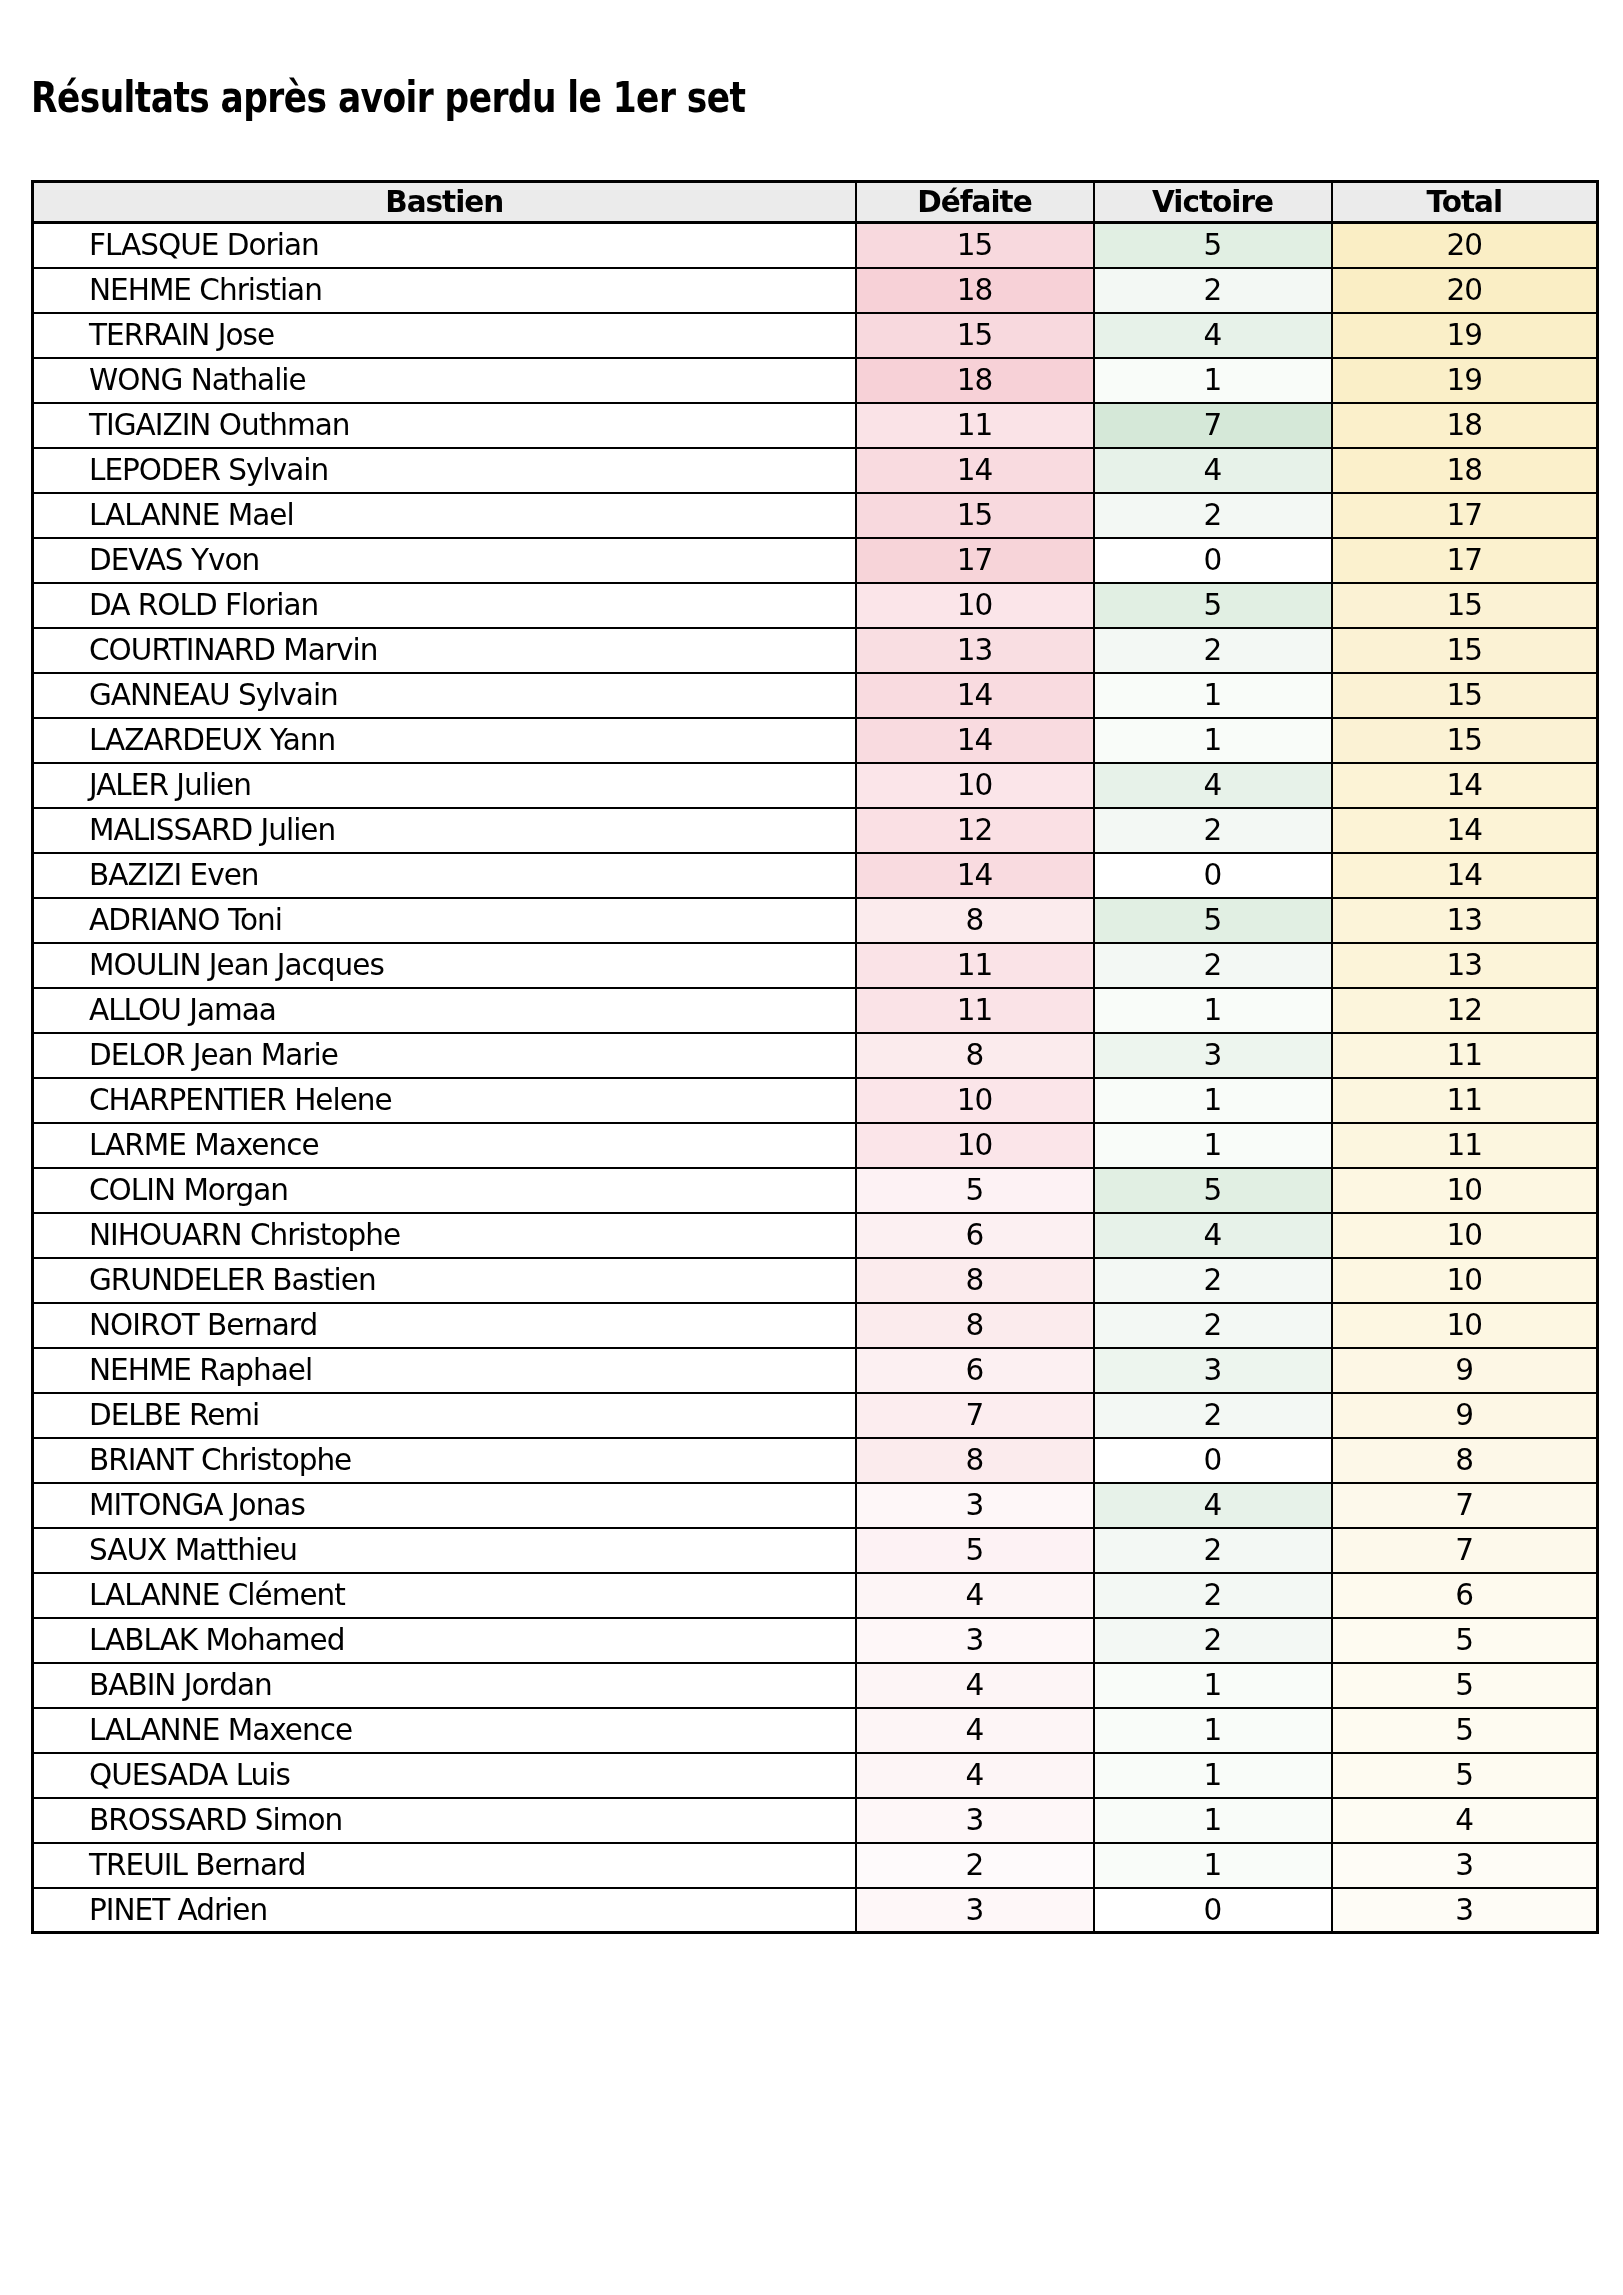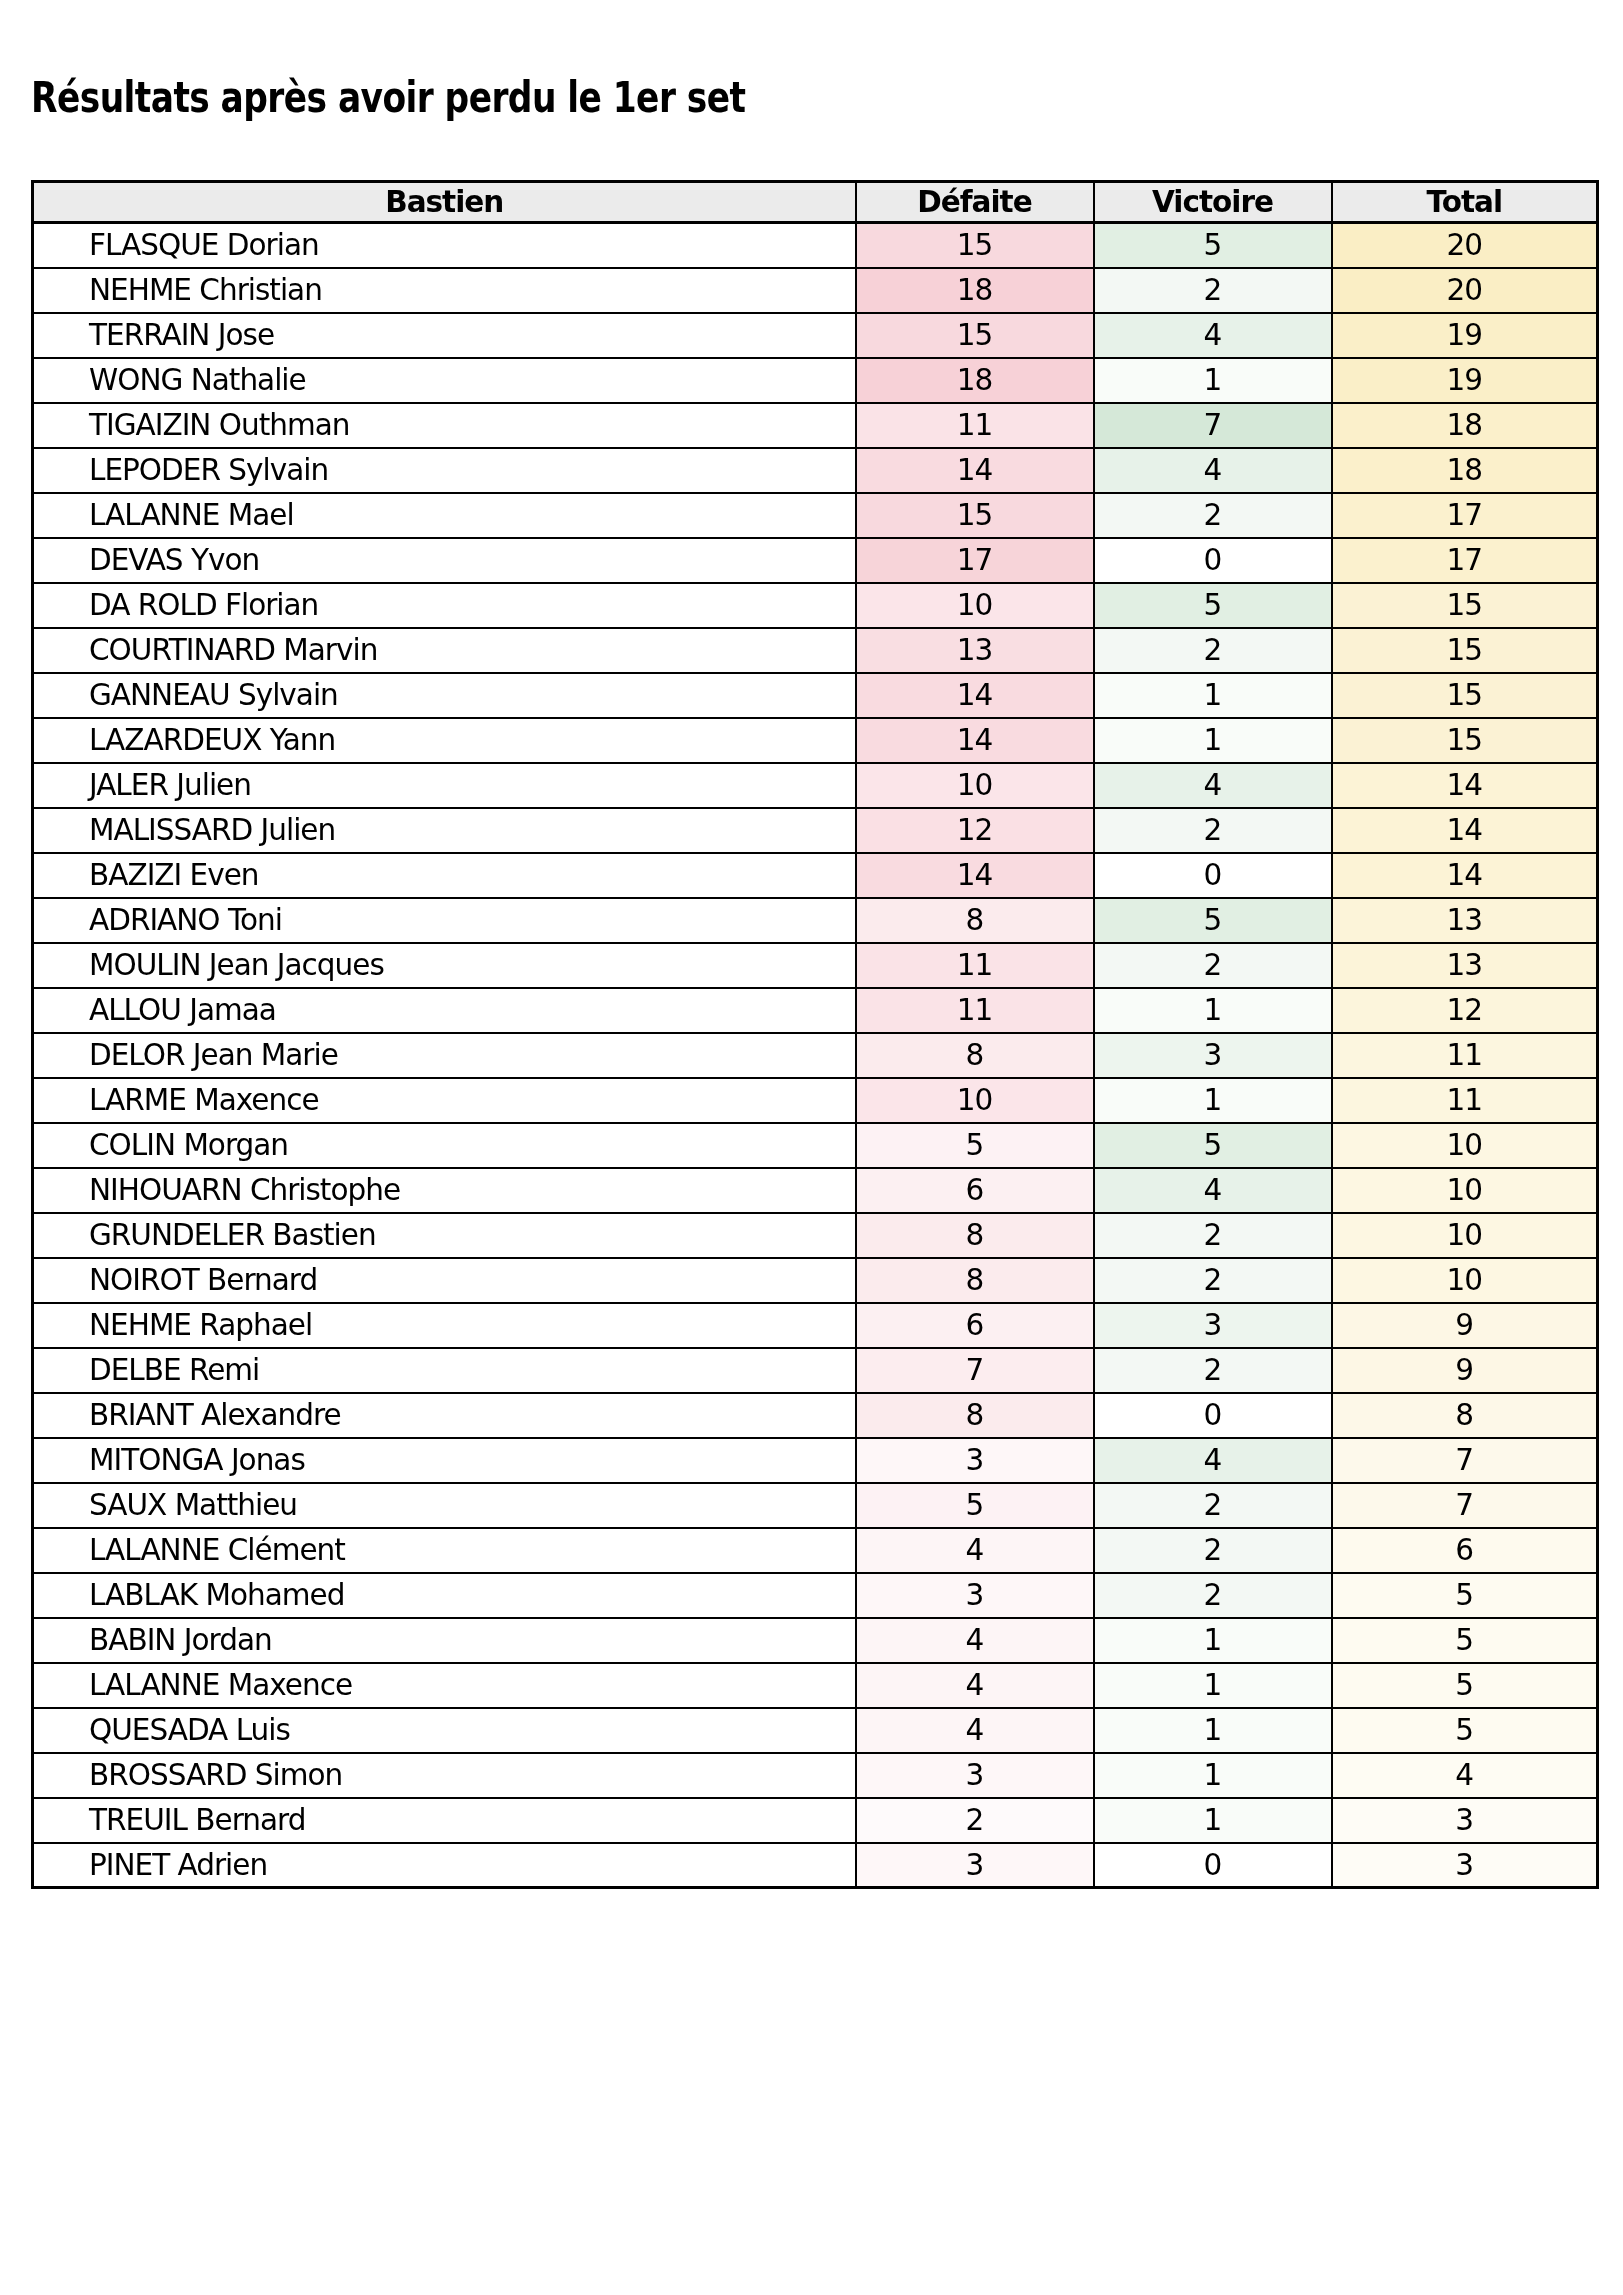--- a/index.html
+++ b/index.html
@@ -196,20 +196,26 @@
           <td class="num-cell" style="background: rgb(249, 252, 249);">1</td>
           <td class="num-cell" style="background: rgb(252, 245, 220);">12</td>
         </tr>
         <tr>
           <td class="player-cell">DELOR Jean Marie</td>
           <td class="num-cell" style="background: rgb(251, 235, 237);">8</td>
           <td class="num-cell" style="background: rgb(237, 245, 238);">3</td>
           <td class="num-cell" style="background: rgb(252, 246, 223);">11</td>
         </tr>
         <tr>
+          <td class="player-cell">CHARPENTIER Helene</td>
+          <td class="num-cell" style="background: rgb(251, 229, 233);">10</td>
+          <td class="num-cell" style="background: rgb(249, 252, 249);">1</td>
+          <td class="num-cell" style="background: rgb(252, 246, 223);">11</td>
+        </tr>
+        <tr>
           <td class="player-cell">LARME Maxence</td>
           <td class="num-cell" style="background: rgb(251, 229, 233);">10</td>
           <td class="num-cell" style="background: rgb(249, 252, 249);">1</td>
           <td class="num-cell" style="background: rgb(252, 246, 223);">11</td>
         </tr>
         <tr>
           <td class="player-cell">COLIN Morgan</td>
           <td class="num-cell" style="background: rgb(253, 242, 244);">5</td>
           <td class="num-cell" style="background: rgb(225, 239, 227);">5</td>
           <td class="num-cell" style="background: rgb(253, 247, 226);">10</td>
@@ -238,21 +244,21 @@
           <td class="num-cell" style="background: rgb(237, 245, 238);">3</td>
           <td class="num-cell" style="background: rgb(253, 247, 229);">9</td>
         </tr>
         <tr>
           <td class="player-cell">DELBE Remi</td>
           <td class="num-cell" style="background: rgb(252, 237, 239);">7</td>
           <td class="num-cell" style="background: rgb(243, 248, 244);">2</td>
           <td class="num-cell" style="background: rgb(253, 247, 229);">9</td>
         </tr>
         <tr>
-          <td class="player-cell">BRIANT Alexandre</td>
+          <td class="player-cell">BRIANT Christophe</td>
           <td class="num-cell" style="background: rgb(251, 235, 237);">8</td>
           <td class="num-cell" style="background: rgb(255, 255, 255);">0</td>
           <td class="num-cell" style="background: rgb(253, 248, 232);">8</td>
         </tr>
         <tr>
           <td class="player-cell">MITONGA Jonas</td>
           <td class="num-cell" style="background: rgb(254, 247, 248);">3</td>
           <td class="num-cell" style="background: rgb(231, 242, 233);">4</td>
           <td class="num-cell" style="background: rgb(253, 249, 235);">7</td>
         </tr>

